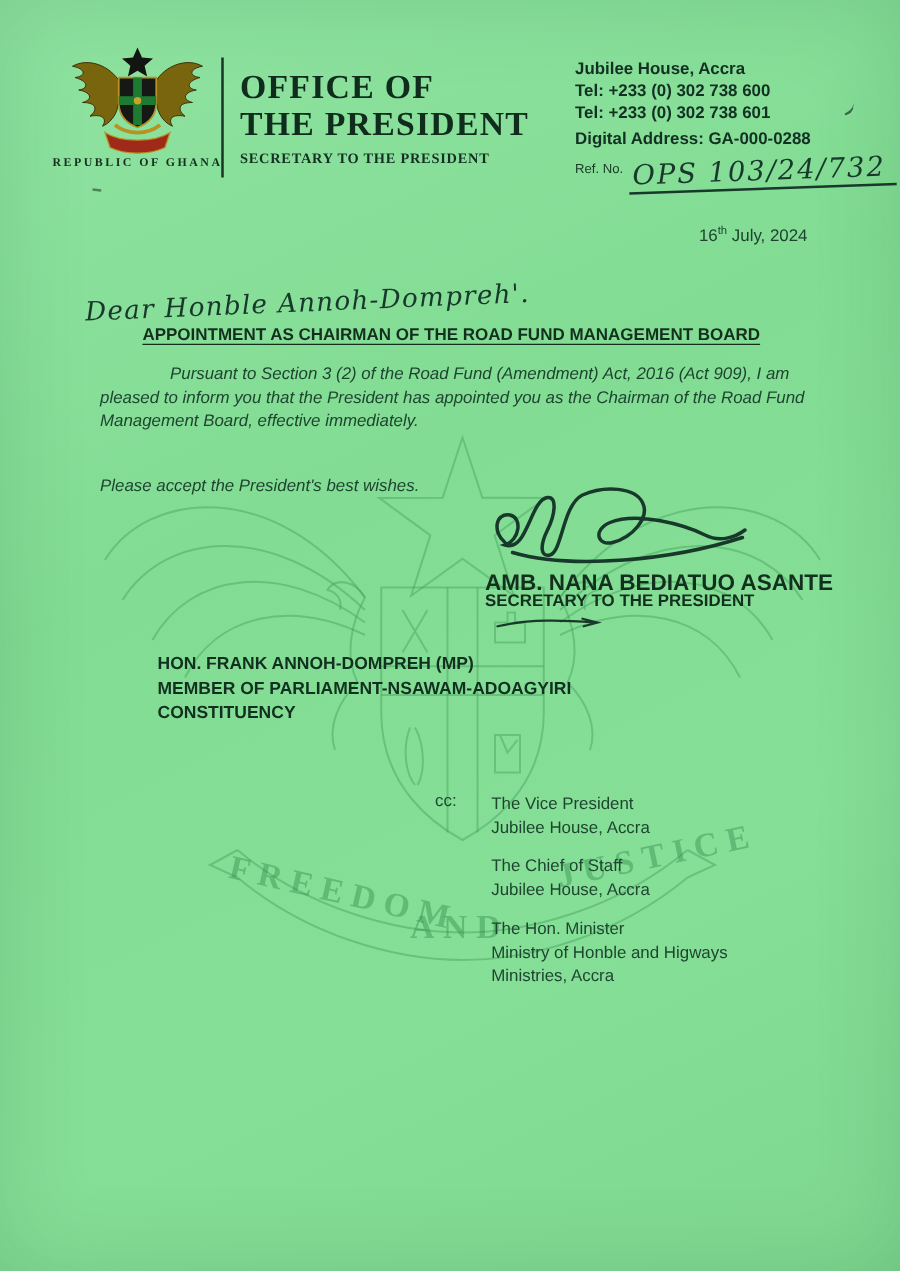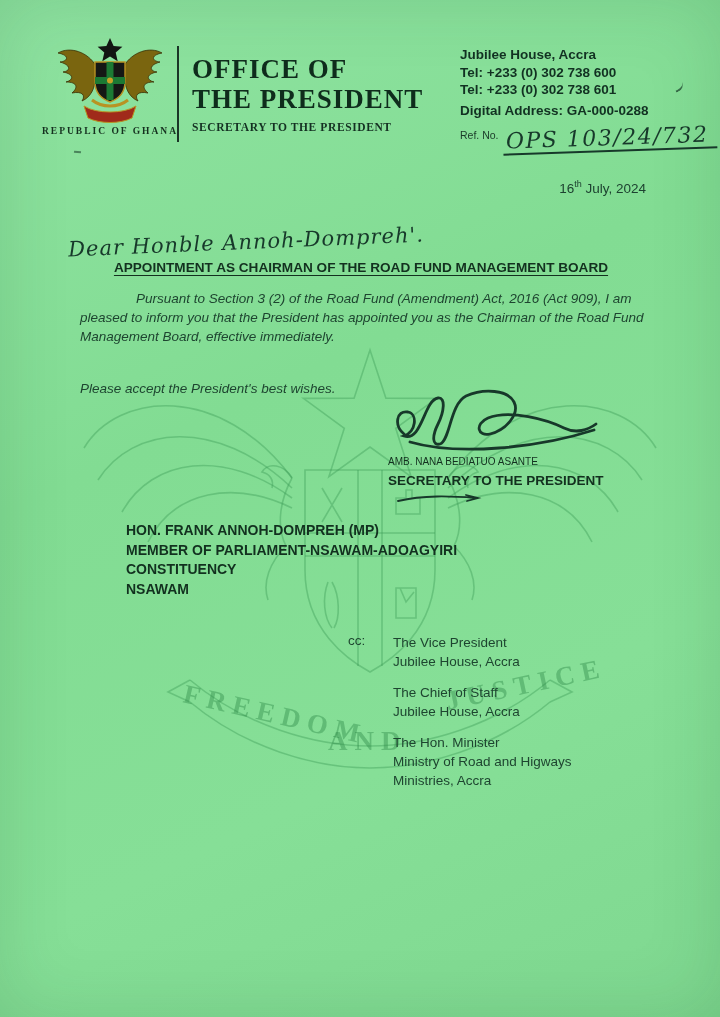--- a/index.html
+++ b/index.html
@@ -40,21 +40,21 @@
     letter-spacing:1px;}
   .subject{position:absolute;left:78px;top:260px;width:566px;text-align:center;font-weight:bold;
     font-size:13.6px;color:#13301f;text-decoration:underline;text-underline-offset:3px;}
   .para{position:absolute;left:80px;width:564px;margin:0;font-size:13.5px;line-height:19px;color:#1e4530;font-style:italic;}
   .para.p1{top:289px;text-indent:56px;}
   .para.p2{top:351px;}
   .para.p3{top:379px;}
   
   .sig-block{position:absolute;left:388px;top:386px;width:260px;}
   .sig-svg{position:absolute;left:0;top:0;width:232px;height:72px;}
-  .sig-name{position:absolute;left:0;top:70px;font-weight:normal;font-size:10px;color:#13301f;white-space:nowrap;text-align:center;}
+  .sig-name{position:absolute;left:0;top:70px;font-weight:bold;font-size:18px;color:#13301f;white-space:nowrap;text-align:center;}
   .sig-title{position:absolute;left:0;top:87px;font-weight:bold;font-size:13.5px;color:#13301f;white-space:nowrap;}
   .sig-flourish{position:absolute;left:8px;top:106px;width:86px;height:12px;}
   
   .addressee{position:absolute;left:78px;top:521px;font-weight:bold;font-size:14px;
     line-height:19.5px;color:#12301f;margin-left:48px;}
   .cc-label{position:absolute;left:348px;top:633px;font-size:13.5px;color:#1e4530;}
   .cc-entries{position:absolute;left:393px;top:633px;font-size:13.5px;color:#1e4530;}
   .cc-entry{line-height:19px;margin-bottom:12px;}
   
   .pen-tick{position:absolute;left:674px;top:82px;width:10px;height:7px;border-bottom:2px solid #1f4630;
@@ -162,33 +162,32 @@
     <div class="sig-title">SECRETARY TO THE PRESIDENT</div>
     <svg class="sig-flourish" viewBox="0 0 86 12">
       <path d="M2 9 C28 3 54 4 80 6 M70 3 L82 6 L71 9" fill="none" stroke="#17382a" stroke-width="1.8" stroke-linecap="round"></path>
     </svg>
   </div>
 
   <div class="addressee">
     <div>HON. FRANK ANNOH-DOMPREH (MP)</div>
     <div>MEMBER OF PARLIAMENT-NSAWAM-ADOAGYIRI</div>
     <div>CONSTITUENCY</div>
-    <div>NSAWAM</div>
   </div>
 
   <div class="cc-label">cc:</div>
   <div class="cc-entries">
     <div class="cc-entry">
       <div>The Vice President</div>
       <div>Jubilee House, Accra</div>
     </div>
     <div class="cc-entry">
       <div>The Chief of Staff</div>
       <div>Jubilee House, Accra</div>
     </div>
     <div class="cc-entry">
       <div>The Hon. Minister</div>
-      <div>Ministry of Road and Higways</div>
+      <div>Ministry of Honble and Higways</div>
       <div>Ministries, Accra</div>
     </div>
   </div>
 
 </div>
 
 </body></html>

